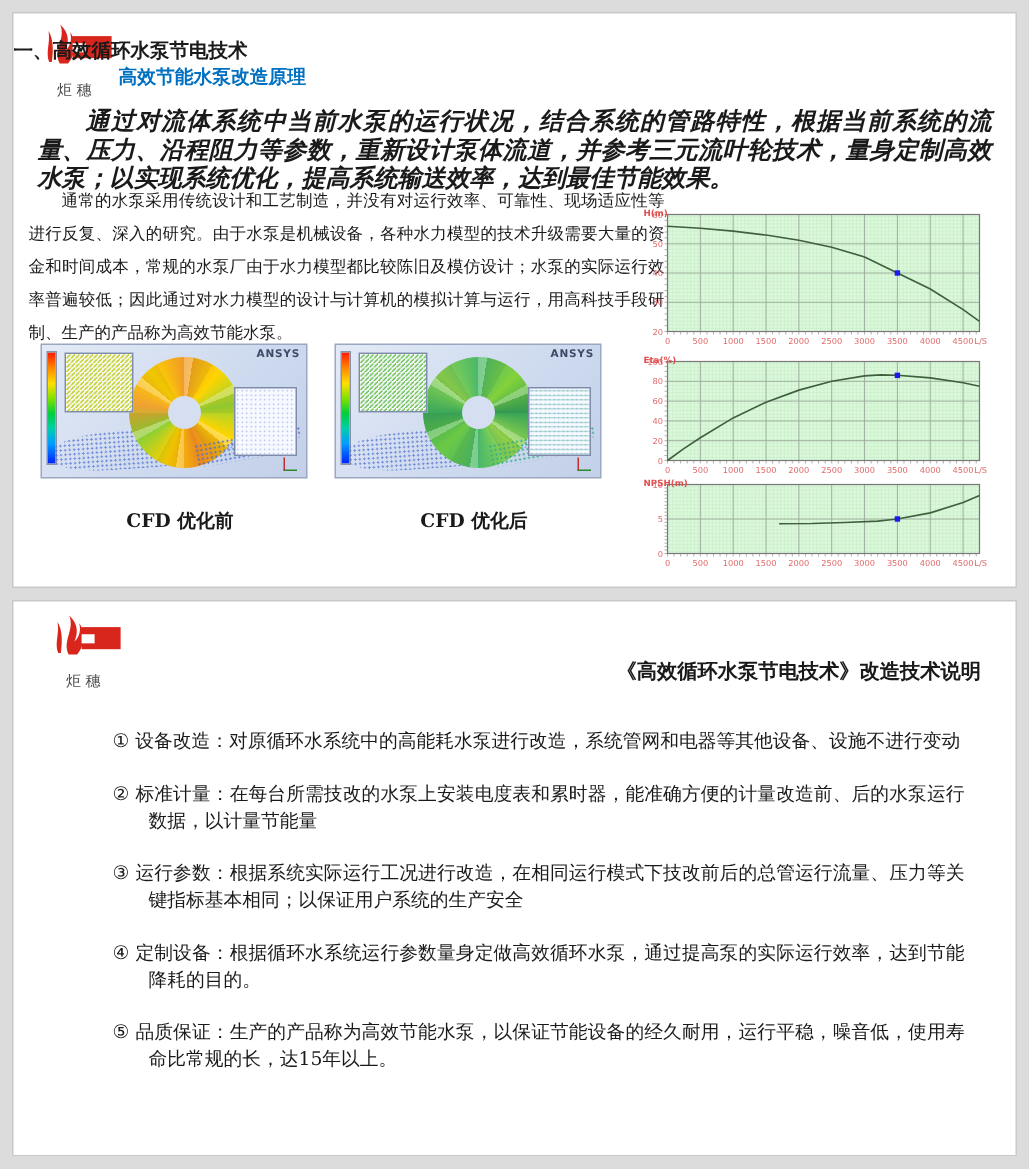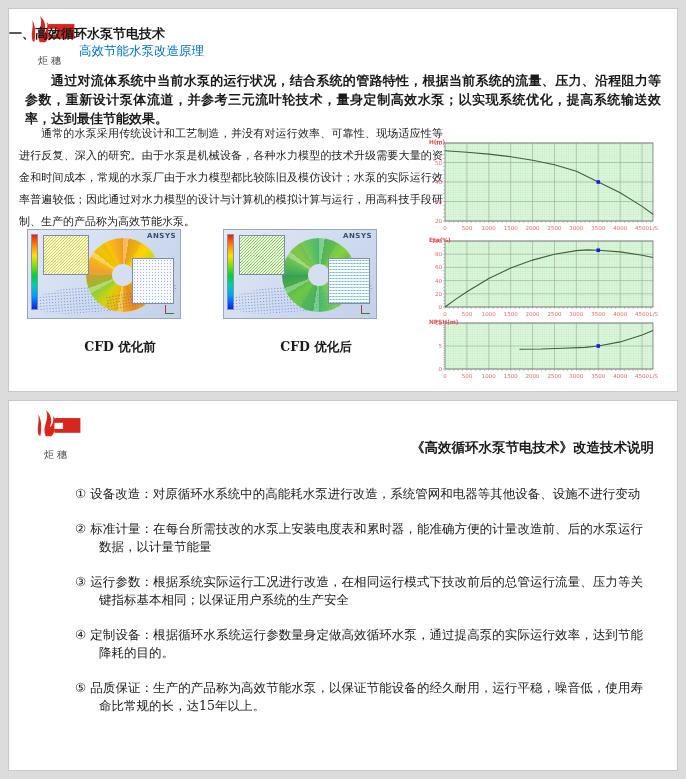--- a/index.html
+++ b/index.html
@@ -15,28 +15,28 @@
   #panel2{top:400px;height:371px;}
 
   
   .logo{position:absolute;width:60px;text-align:center;}
   #panel1 .logo{left:12px;top:4px;}
   #panel2 .logo{left:18px;top:6px;}
   .logo-label{font-size:10px;color:#4a4a4a;letter-spacing:3px;line-height:1;margin-top:3px;}
 
   
   .s1-title{position:absolute;top:16px;left:0;width:100%;text-align:left;font-size:13px;font-weight:bold;}
-  .s1-subtitle{position:absolute;top:34px;left:70px;font-size:12.5px;font-weight:normal;color:var(--subtitle-blue);}
-  .s1-para1{position:absolute;top:62px;left:16px;width:636px;font-size:13px;line-height:19px;font-weight:bold;text-align:justify;text-indent:2em;}
+  .s1-subtitle{position:absolute;top:34px;left:70px;font-size:12.5px;font-weight:bold;color:var(--subtitle-blue);}
+  .s1-para1{position:absolute;top:62px;left:16px;width:636px;font-size:16px;line-height:19px;font-weight:bold;text-align:justify;text-indent:2em;font-style:italic;}
   .serif{font-family:"DejaVu Serif","Liberation Serif",serif;}
   .s1-para2{position:absolute;top:114px;left:10px;width:424px;font-size:11px;line-height:22px;text-align:justify;text-indent:2em;}
   .s1-foot{position:absolute;top:352px;left:10px;font-size:11.5px;}
 
   
-  .cfd{position:absolute;top:220px;width:154px;height:90px;background:linear-gradient(135deg,#e3eaf7 0%,#cdd9ee 60%,#c3d0e8 100%);border:1px solid #9aa7c0;overflow:hidden;}
+  .cfd{position:absolute;top:220px;width:178px;height:90px;background:linear-gradient(135deg,#e3eaf7 0%,#cdd9ee 60%,#c3d0e8 100%);border:1px solid #9aa7c0;overflow:hidden;}
   #cfd-before{left:18px;} #cfd-after{left:214px;}
   .cbar{position:absolute;left:3px;top:4px;width:7px;height:76px;border:1px solid #8892aa;
         background:linear-gradient(180deg,#ff1a00 0%,#ff8800 14%,#ffe000 28%,#7de000 42%,#00cf3c 55%,#00cfa6 68%,#009dff 82%,#0022ff 100%);}
   .ansys{position:absolute;right:4px;top:2px;font-size:7px;font-weight:bold;color:#3d4a66;letter-spacing:.5px;}
   .impeller{position:absolute;left:58px;top:8px;width:74px;height:74px;border-radius:50%;}
   .impeller::before{content:"";position:absolute;inset:0;border-radius:50%;
         background:repeating-conic-gradient(rgba(255,255,255,.28) 0deg 9deg,rgba(0,0,0,.06) 9deg 30deg,transparent 30deg 60deg);}
   .impeller::after{content:"";position:absolute;left:26px;top:26px;width:22px;height:22px;border-radius:50%;background:#d6dff1;}
   #cfd-before .impeller{background:conic-gradient(#f09a28,#ffd400,#9ad434,#ffd400,#e8881e,#ffcf00,#8cd034,#f0a030,#ffd400,#f09a28);}
   #cfd-after  .impeller{background:conic-gradient(#49b86b,#84d23a,#36a356,#9ada4d,#49b86b,#6cc944,#3aa85a,#8cd34f,#49b86b);}

